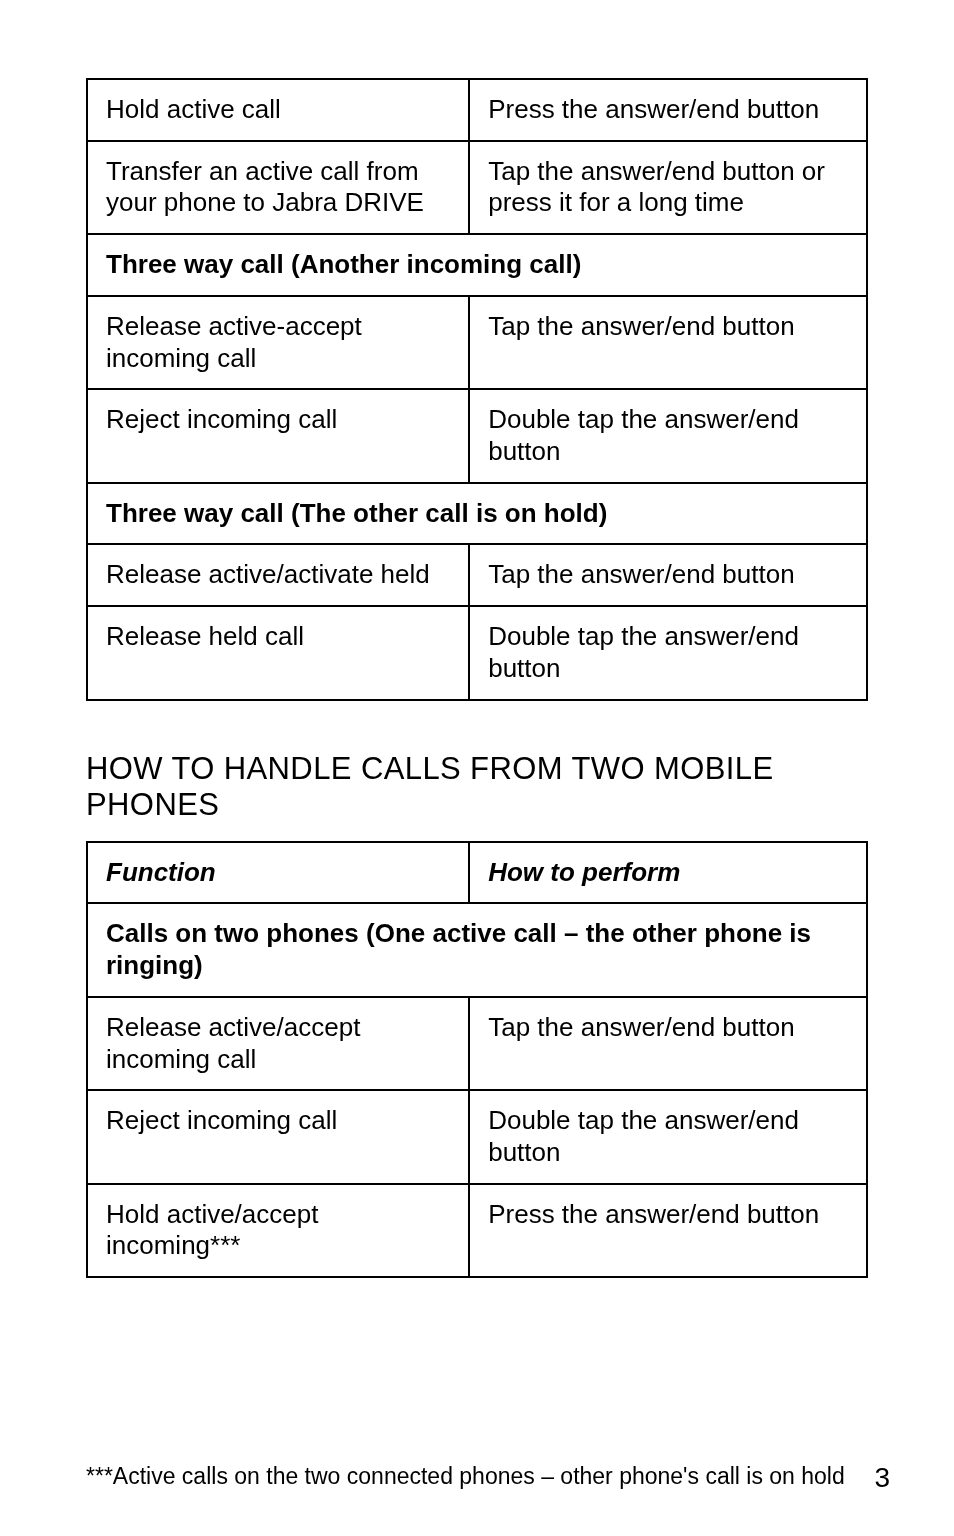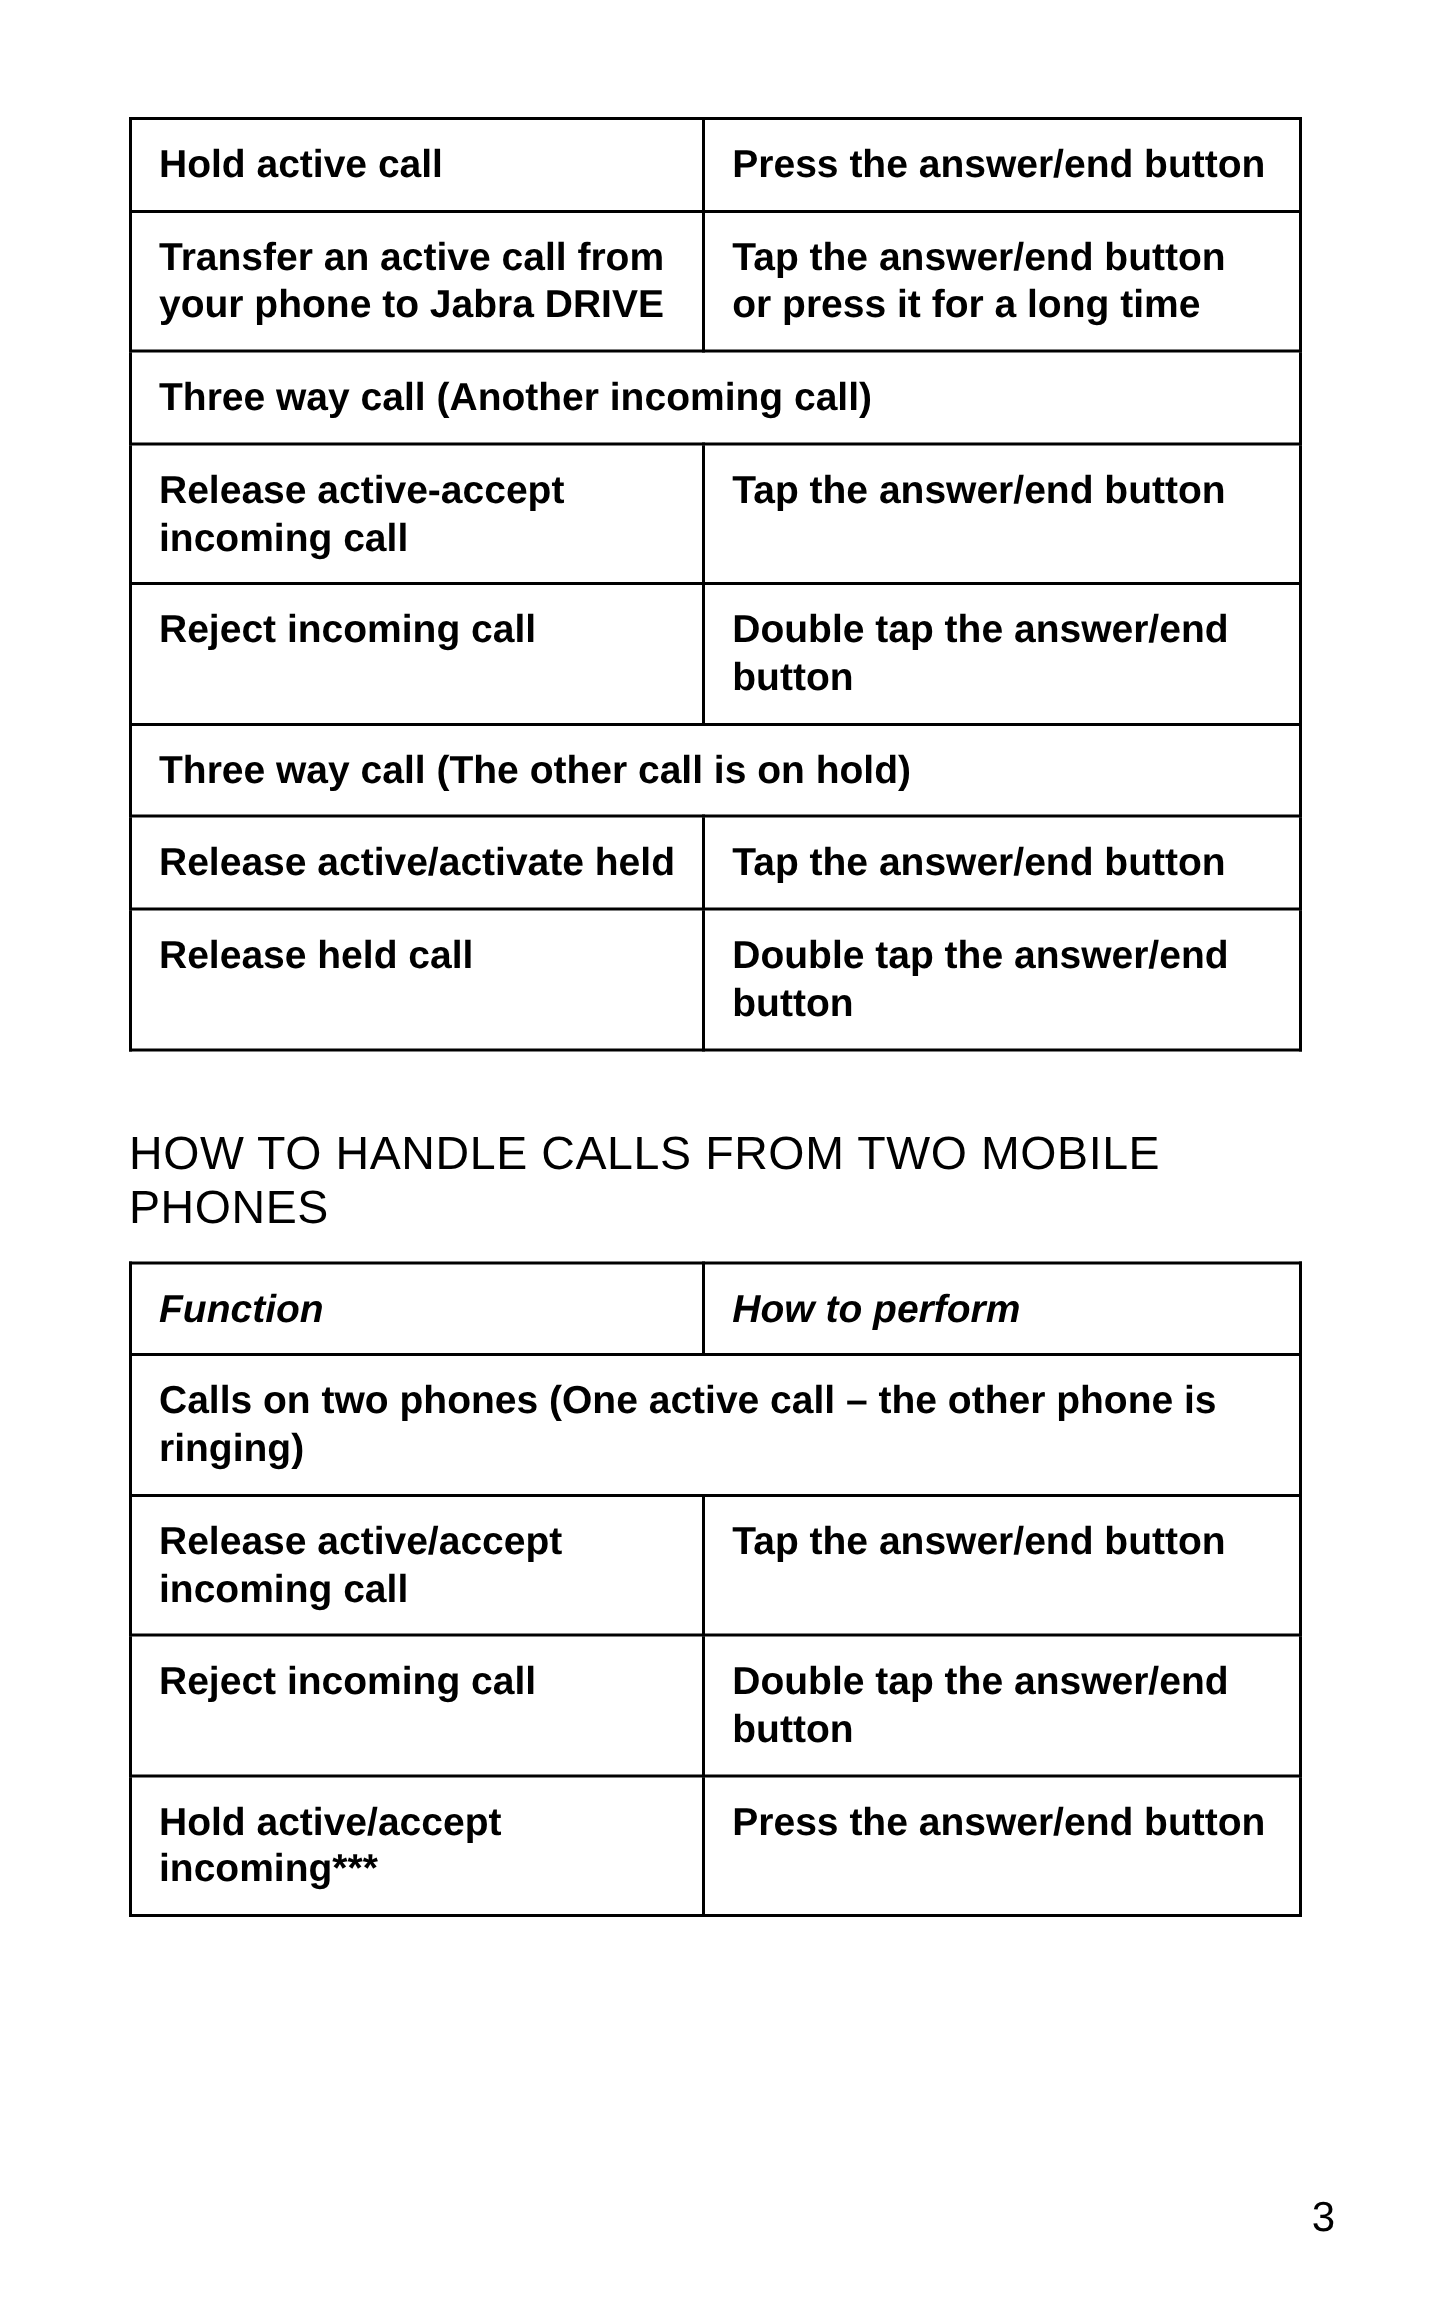--- a/index.html
+++ b/index.html
@@ -23,21 +23,21 @@
     border-collapse: collapse;
     table-layout: fixed;
   }
   td, th {
     border: 2px solid #000;
     padding: 14px 18px;
     vertical-align: top;
     font-size: 26px;
     line-height: 1.22;
     text-align: left;
-    font-weight: 700;
+    font-weight: 400;
   }
   col.left { width: 49%; }
   col.right { width: 51%; }
   .section-header td {
     font-weight: 700;
   }
   .header-row td {
     font-weight: 700;
     font-style: italic;
   }
@@ -127,15 +127,16 @@
         <td>Reject incoming call</td>
         <td>Double tap the answer/end button</td>
       </tr>
       <tr>
         <td>Hold active/accept incoming***</td>
         <td>Press the answer/end button</td>
       </tr>
     </tbody>
   </table>
 
+  <div class="footnote">***Active calls on the two connected phones – other phone's call is on hold</div>
   <div class="page-number">3</div>
 
 </div>
 
 </body></html>

